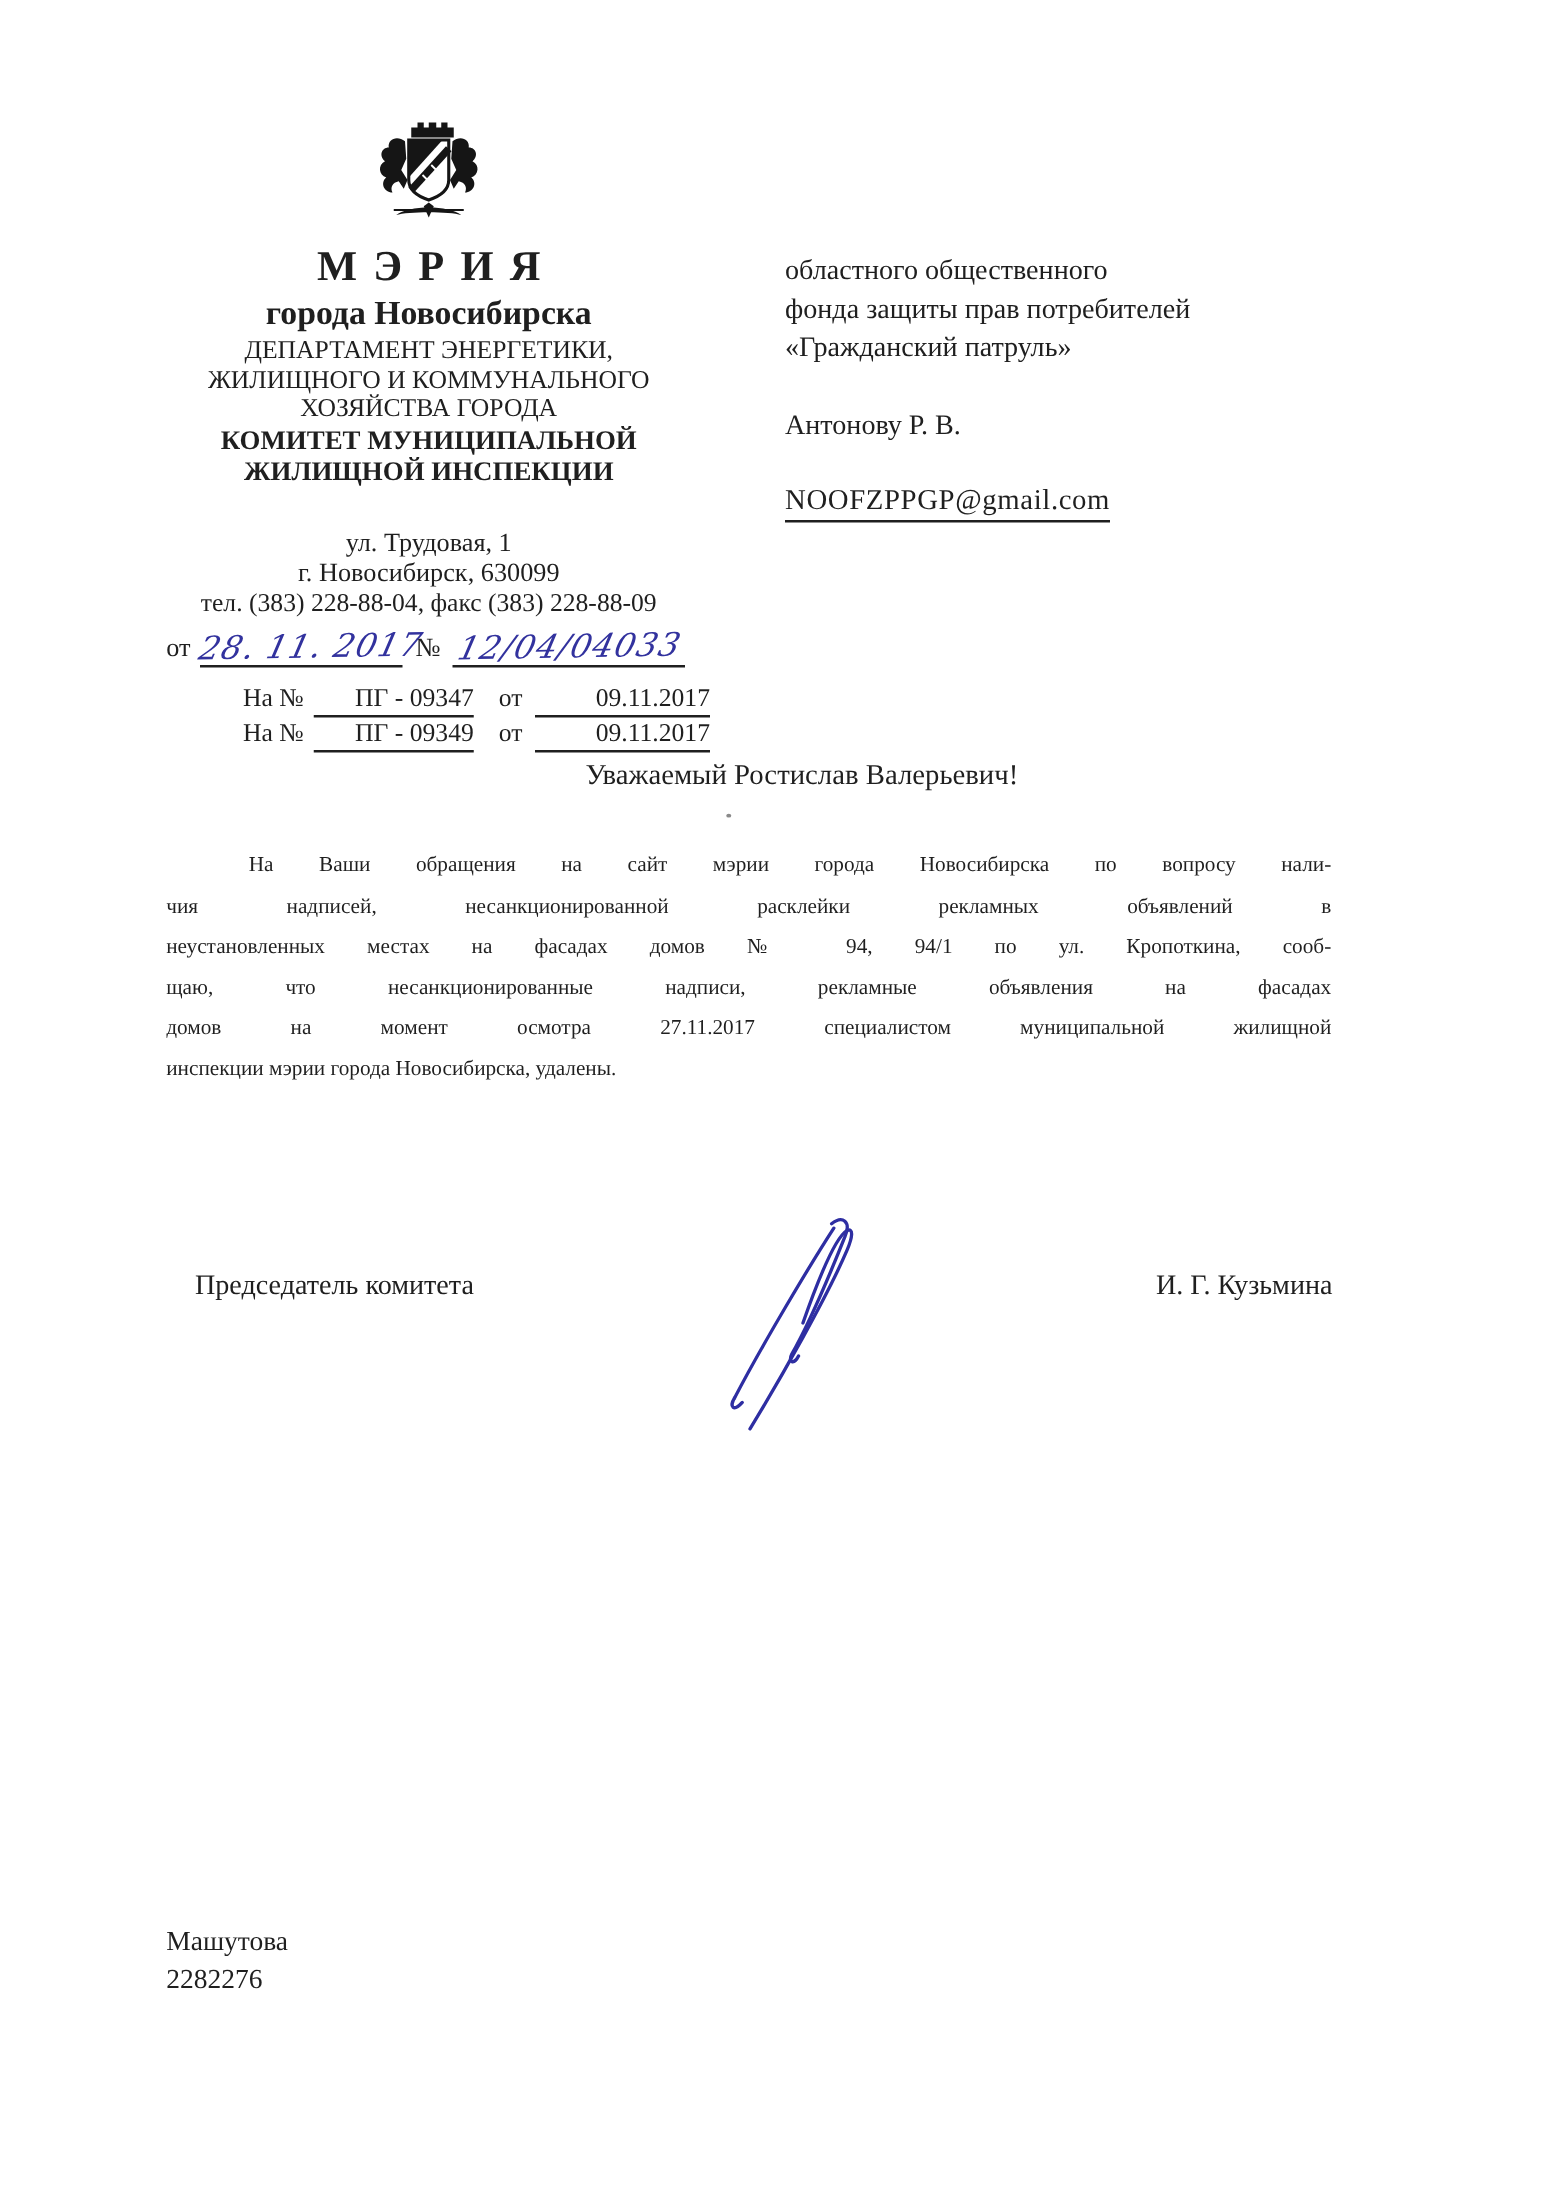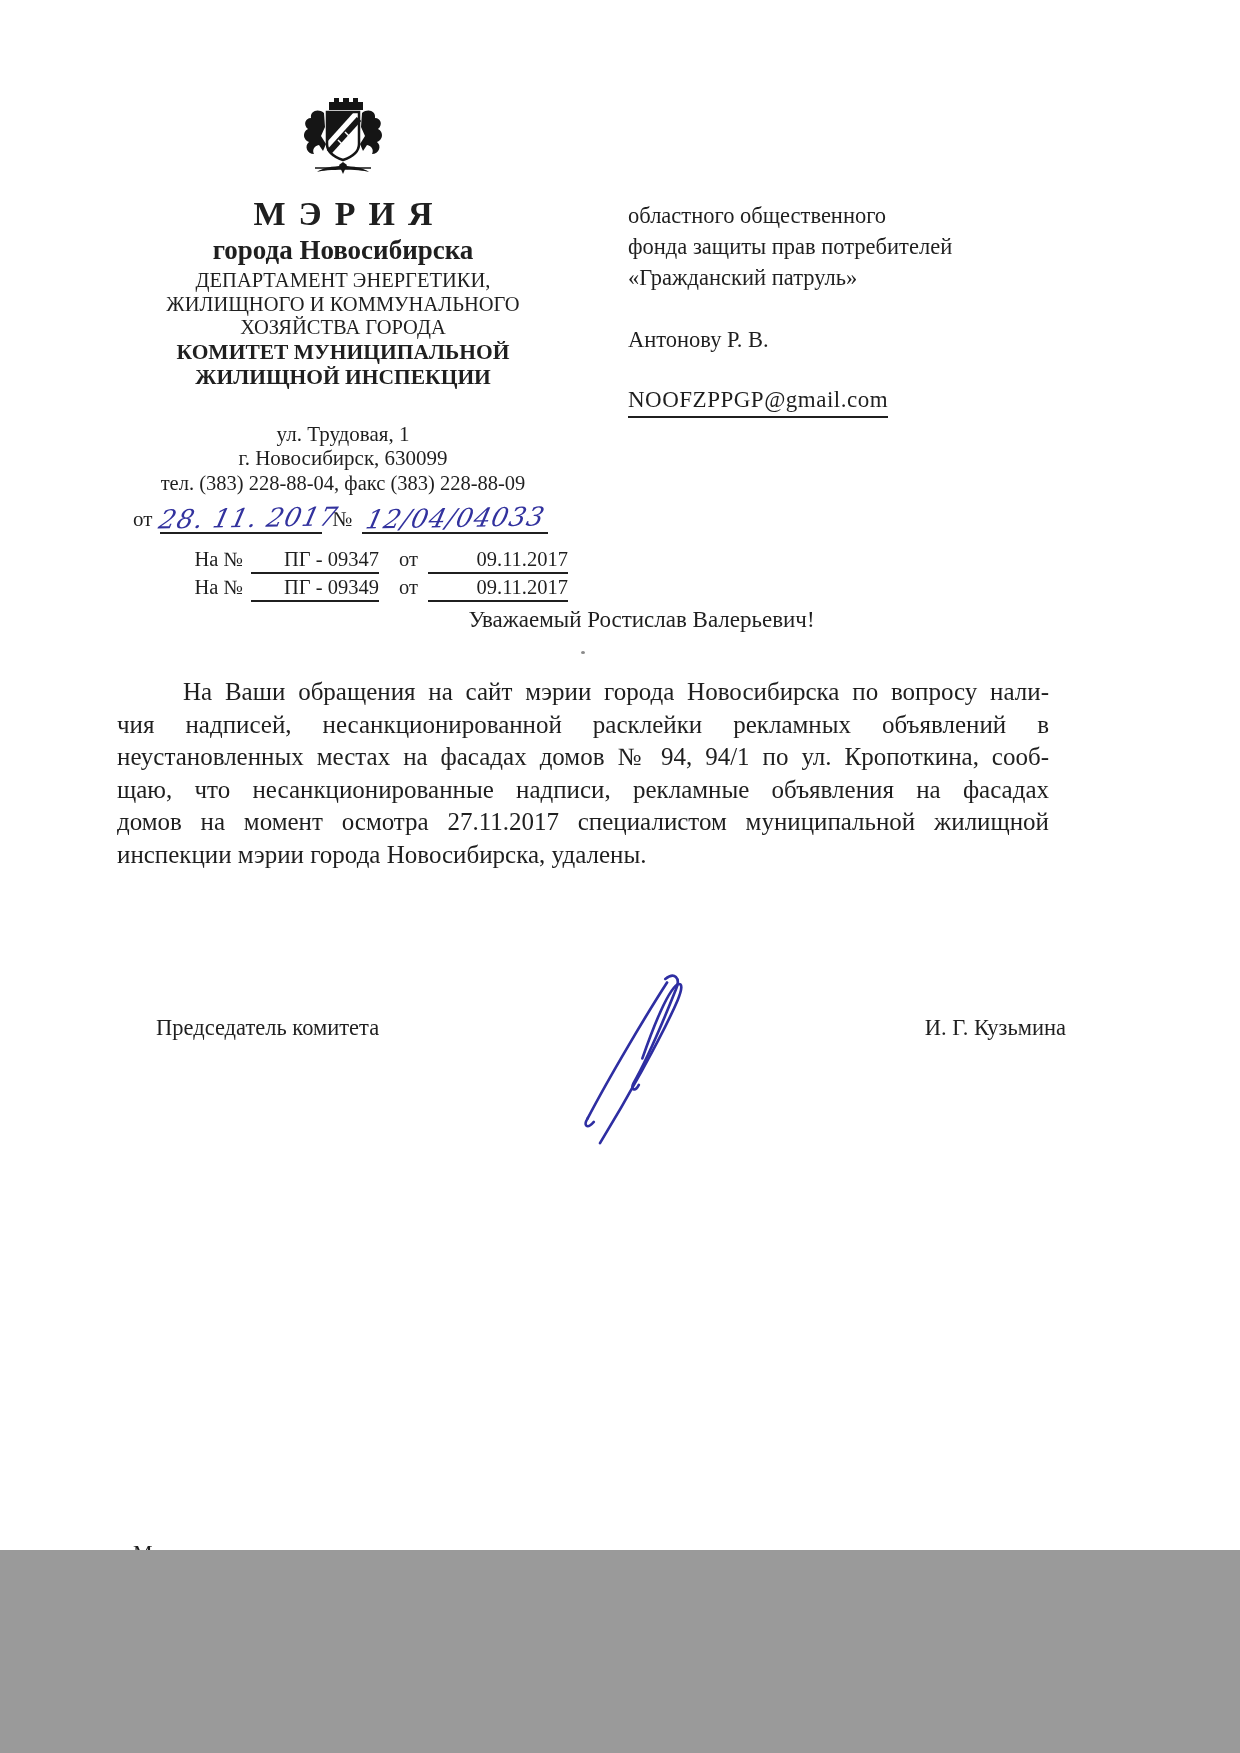--- a/index.html
+++ b/index.html
@@ -1,19 +1,19 @@
 <!DOCTYPE html>
 <html lang="ru"><head>
 <meta charset="utf-8">
 <style>
   * { margin:0; padding:0; box-sizing:border-box; }
   html,body { background:#9a9a9a; }
   .sheet {
     position:relative;
-    width:1240px; height:1550px;
+    width:1240px; height:1753px;
     margin:0 auto;
     background:#ffffff;
     font-family:"Liberation Serif","DejaVu Serif",serif;
     color:#1f1f1f;
     overflow:hidden;
   }
 
   
   .left-col { position:absolute; left:118px; top:95px; width:450px; text-align:center; }
   .emblem { display:block; margin:0 auto; }
@@ -48,21 +48,21 @@
 
   
   .right-col { position:absolute; left:628px; top:200px; width:430px; font-size:22.5px; line-height:31px; }
   .addressee-name { margin-top:31px; }
   .email { display:inline-block; margin-top:29px; font-size:23px; letter-spacing:.5px; border-bottom:2px solid #1f1f1f; padding-bottom:1px; }
 
   
   .salutation { position:absolute; left:133px; top:607px; width:932px; text-align:center; padding-left:85px; font-size:23px; }
   .speck { position:absolute; left:581px; top:651px; width:4px; height:3px; background:#8a8a8a; border-radius:50%; }
 
-  .body-block { position:absolute; left:117px; top:676px; width:932px; font-size:25px; }
+  .body-block { position:absolute; left:133px; top:676px; width:932px; font-size:17px; }
   .body-line { text-align:justify; height:32.5px; line-height:32.5px; overflow:hidden; }
   .body-line::after { content:""; display:inline-block; width:100%; }
   .body-line.first { text-indent:66px; }
   .body-line.last { text-align:left; }
   .body-line.last::after { content:none; }
 
   
   .sig-row { position:absolute; left:133px; top:1015px; width:910px; font-size:22.5px; display:flex; justify-content:space-between;margin-left:23px; }
   .signature-svg { position:absolute; left:570px; top:960px; }
 

